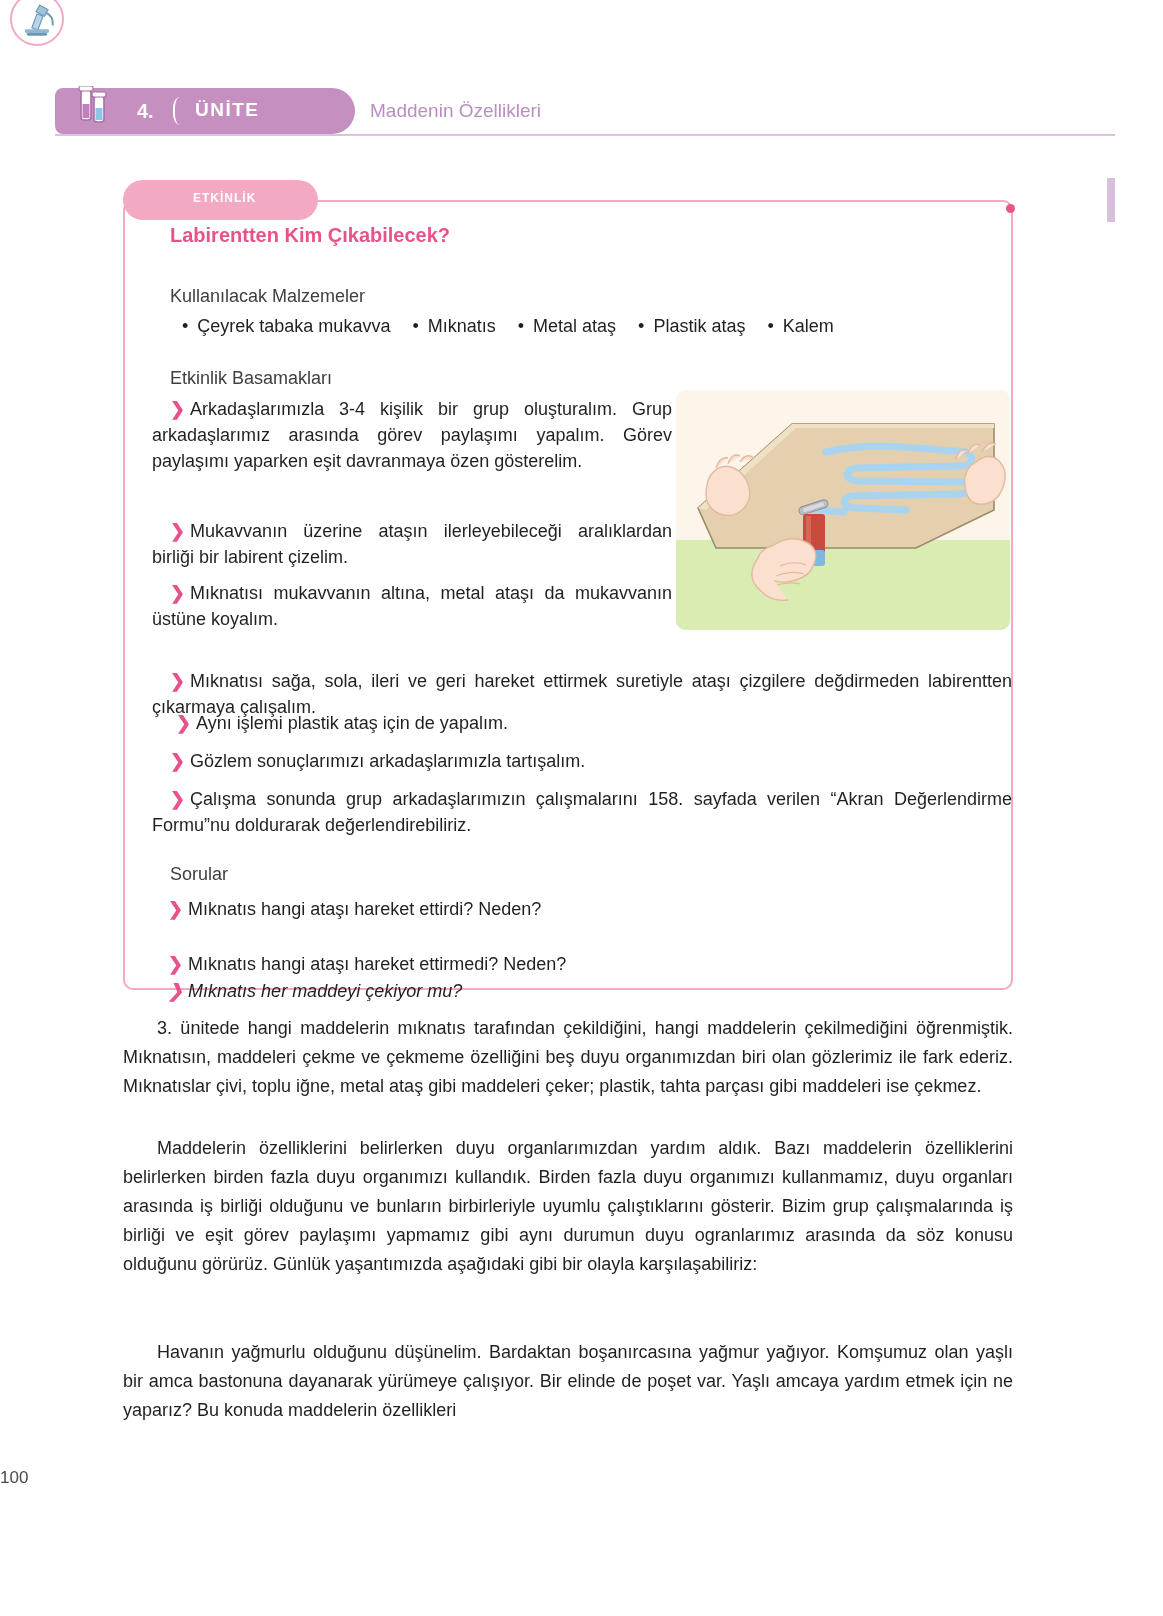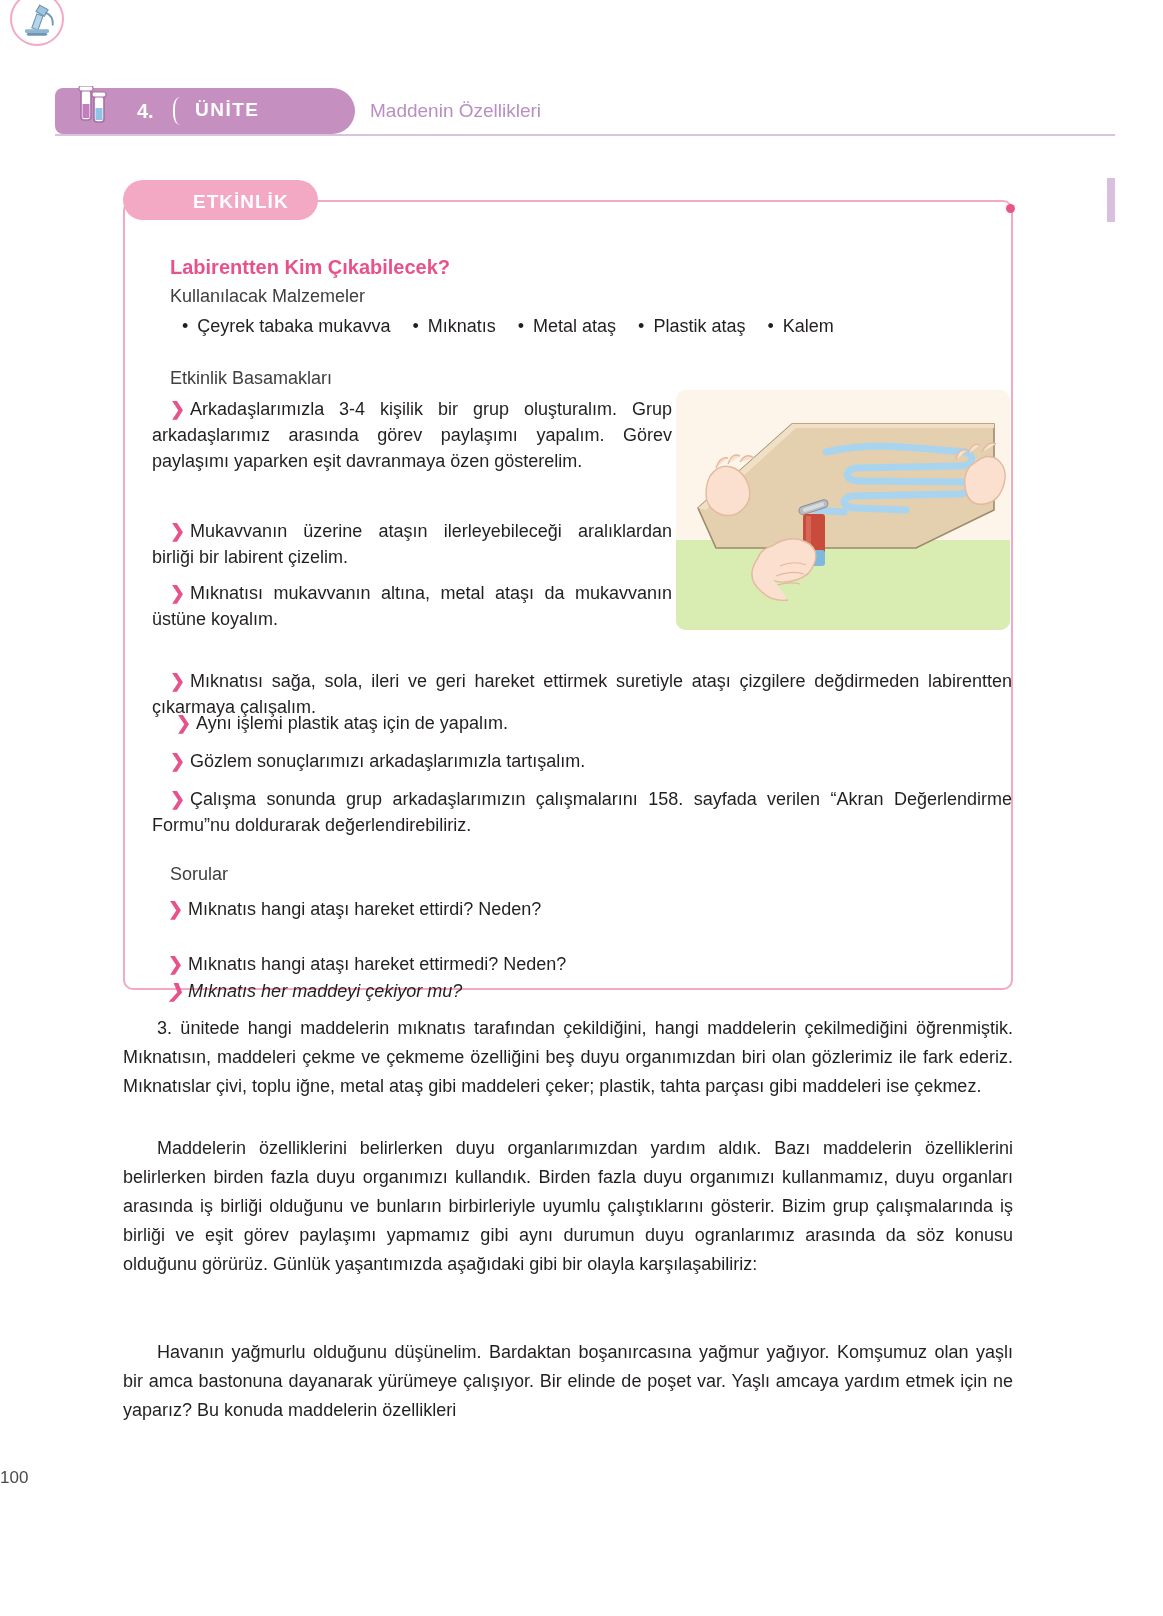--- a/index.html
+++ b/index.html
@@ -115,21 +115,21 @@
     width: 195px;
     background: #f3a9c3;
     border-radius: 20px 20px 20px 20px;
     display: flex;
     align-items: center;
   }
   .activity-tab-label {
     position: absolute;
     left: 70px;
     top: 11px;
-    font-size: 19px;
+    font-size: 12px;
     font-weight: bold;
     letter-spacing: 1px;
     color: #ffffff;
   }
   .activity-tab-icon {
     position: absolute;
     left: 10px;
     top: -8px;
     width: 54px;
     height: 54px;
@@ -144,21 +144,21 @@
     top: 204px;
     width: 9px;
     height: 9px;
     border-radius: 50%;
     background: #e8558b;
   }
 
   .act-title {
     position: absolute;
     left: 170px;
-    top: 256px;
+    top: 224px;
     font-size: 20px;
     font-weight: bold;
     color: #e8528c;
   }
   .act-sub {
     position: absolute;
     font-size: 18px;
     color: #404040;
   }
   #sub-malzeme { left: 170px; top: 286px; }

